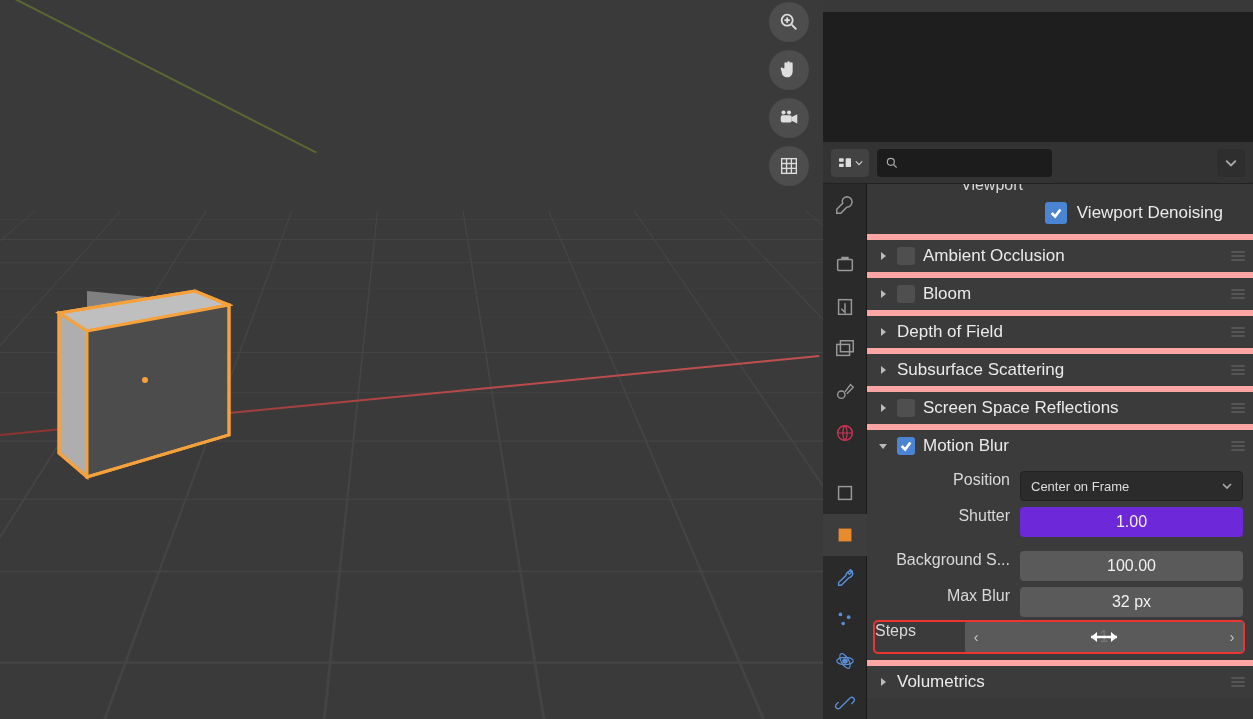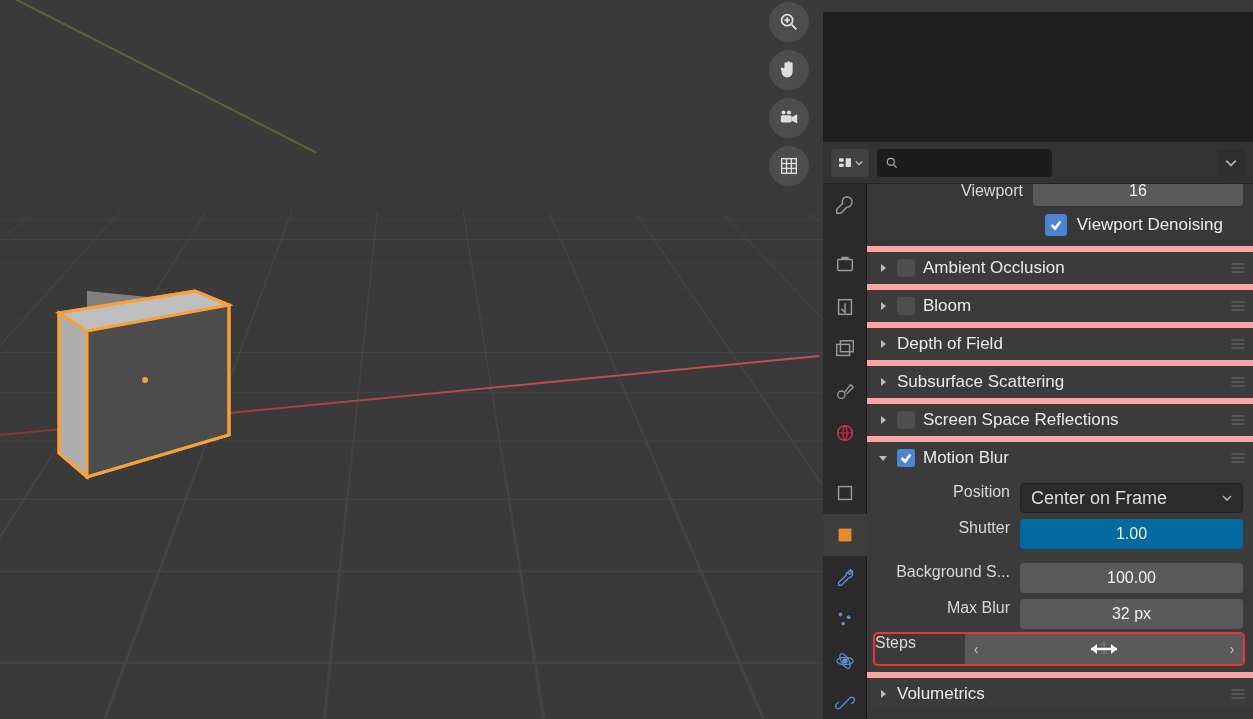--- a/index.html
+++ b/index.html
@@ -102,21 +102,21 @@
   .num-row {
     display:flex; align-items:center; gap:10px; padding:2px 10px 2px 0;
     margin-left:60px;
   }
   .num-row .label { flex:0 0 96px; text-align:right; font-size:16px; color:#d8d8d8; }
   .num-field {
     flex:1; height:30px; background:#5a5a5a; border-radius:4px;
     display:flex; align-items:center; justify-content:center;
     color:#f0f0f0; font-size:16px; position:relative; cursor:ew-resize;
   }
-  .num-field.blue { background:#0369a1; }
+  .num-field.blue { background:#6d28d9; }
   .chk-row {
     display:flex; align-items:center; gap:10px; padding:6px 10px 10px 0;
     justify-content:flex-end;
   }
   .chk {
     width:22px; height:22px; background:#4b84d2; border-radius:3px;
     display:flex; align-items:center; justify-content:center;
   }
   .chk.empty { background:#4f4f4f; }
   .chk svg { width:14px; height:14px; stroke:#fff; stroke-width:3; fill:none; }
@@ -137,21 +137,21 @@
     position:absolute; right:8px; top:50%; transform:translateY(-50%);
     width:14px; height:10px; display:flex; flex-direction:column; gap:2px; justify-content:center;
   }
   .section-header .grip span { height:2px; background:#555; border-radius:1px;}
   .section-body { padding:6px 10px 8px 8px; }
   .prop-row { display:flex; align-items:flex-start; gap:10px; padding:3px 0; }
   .prop-row .plabel { width:135px; text-align:right; font-size:16px; color:#d8d8d8; white-space:nowrap; overflow:hidden; text-overflow:ellipsis;}
   .prop-row .pcontrol { flex:1; }
   .dropdown {
     height:30px; background:#2b2b2b; border-radius:4px; border:1px solid #222;
-    display:flex; align-items:center; padding:0 10px; color:#ddd; font-size:18px; justify-content:space-between;
+    display:flex; align-items:center; padding:0 10px; color:#ddd; font-size:13px; justify-content:space-between;
     cursor:pointer;
   }
   .dropdown svg { width:10px; height:10px; fill:#aaa; }
   .stepper {
     height:30px; background:#5a5a5a; border-radius:4px;
     display:flex; align-items:center; color:#eee; font-size:16px; position:relative; overflow:hidden;
   }
   .stepper .arrow {
     width:22px; height:100%; display:flex; align-items:center; justify-content:center;
     cursor:pointer; background:#5a5a5a; font-size:14px; color:#ccc;
@@ -321,23 +321,20 @@
           <svg viewBox="0 0 24 24">
             <path d="M9 15l-3 3a3 3 0 01-4-4l3-3M15 9l3-3a3 3 0 014 4l-3 3M9 15l6-6" stroke="#5a8dd6" stroke-width="1.5" fill="none"></path>
           </svg>
         </div>
     </div>
 
     <div class="panel-content">
 
       <div class="num-row" style="margin-top:-10px;">
         <div class="label">Viewport</div>
-        <div class="num-field">
-            <span>16</span>
-          </div>
       </div>
       <div class="chk-row">
         <div class="chk">
             <svg viewBox="0 0 16 16">
               <polyline points="3,8 7,12 13,4"></polyline>
             </svg>
           </div>
         <div class="chk-label">Viewport Denoising</div>
       </div>
 

